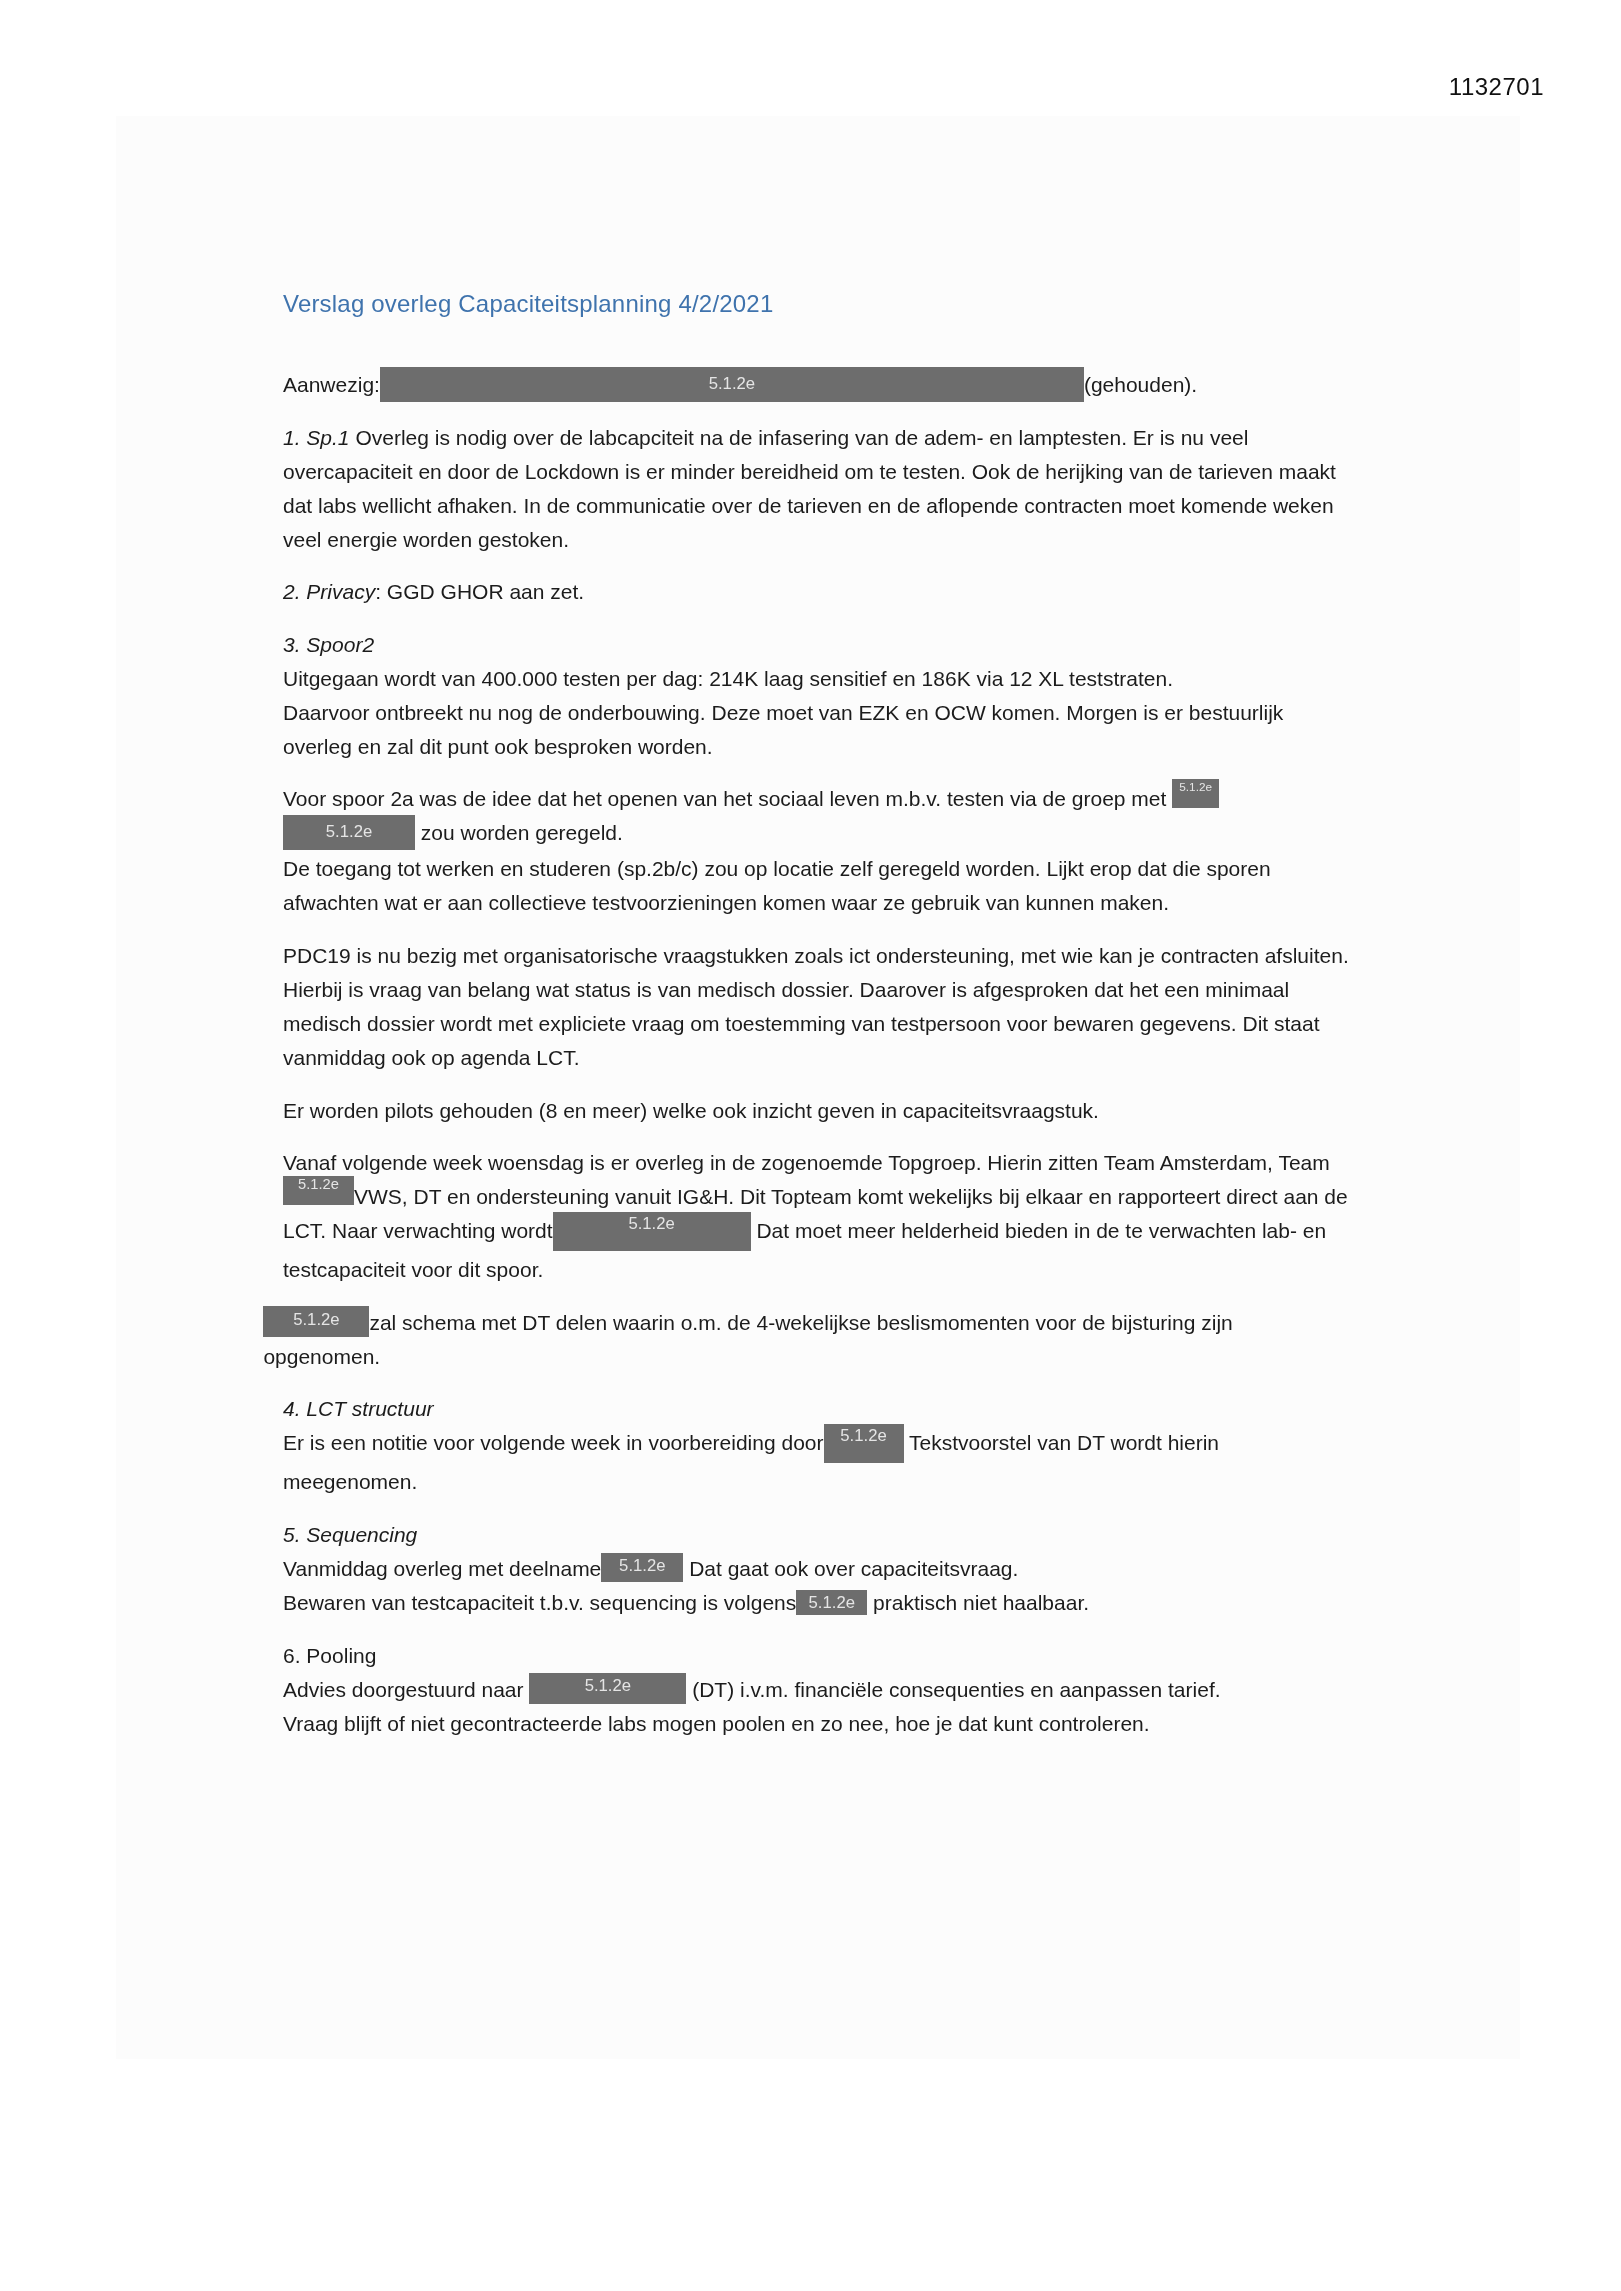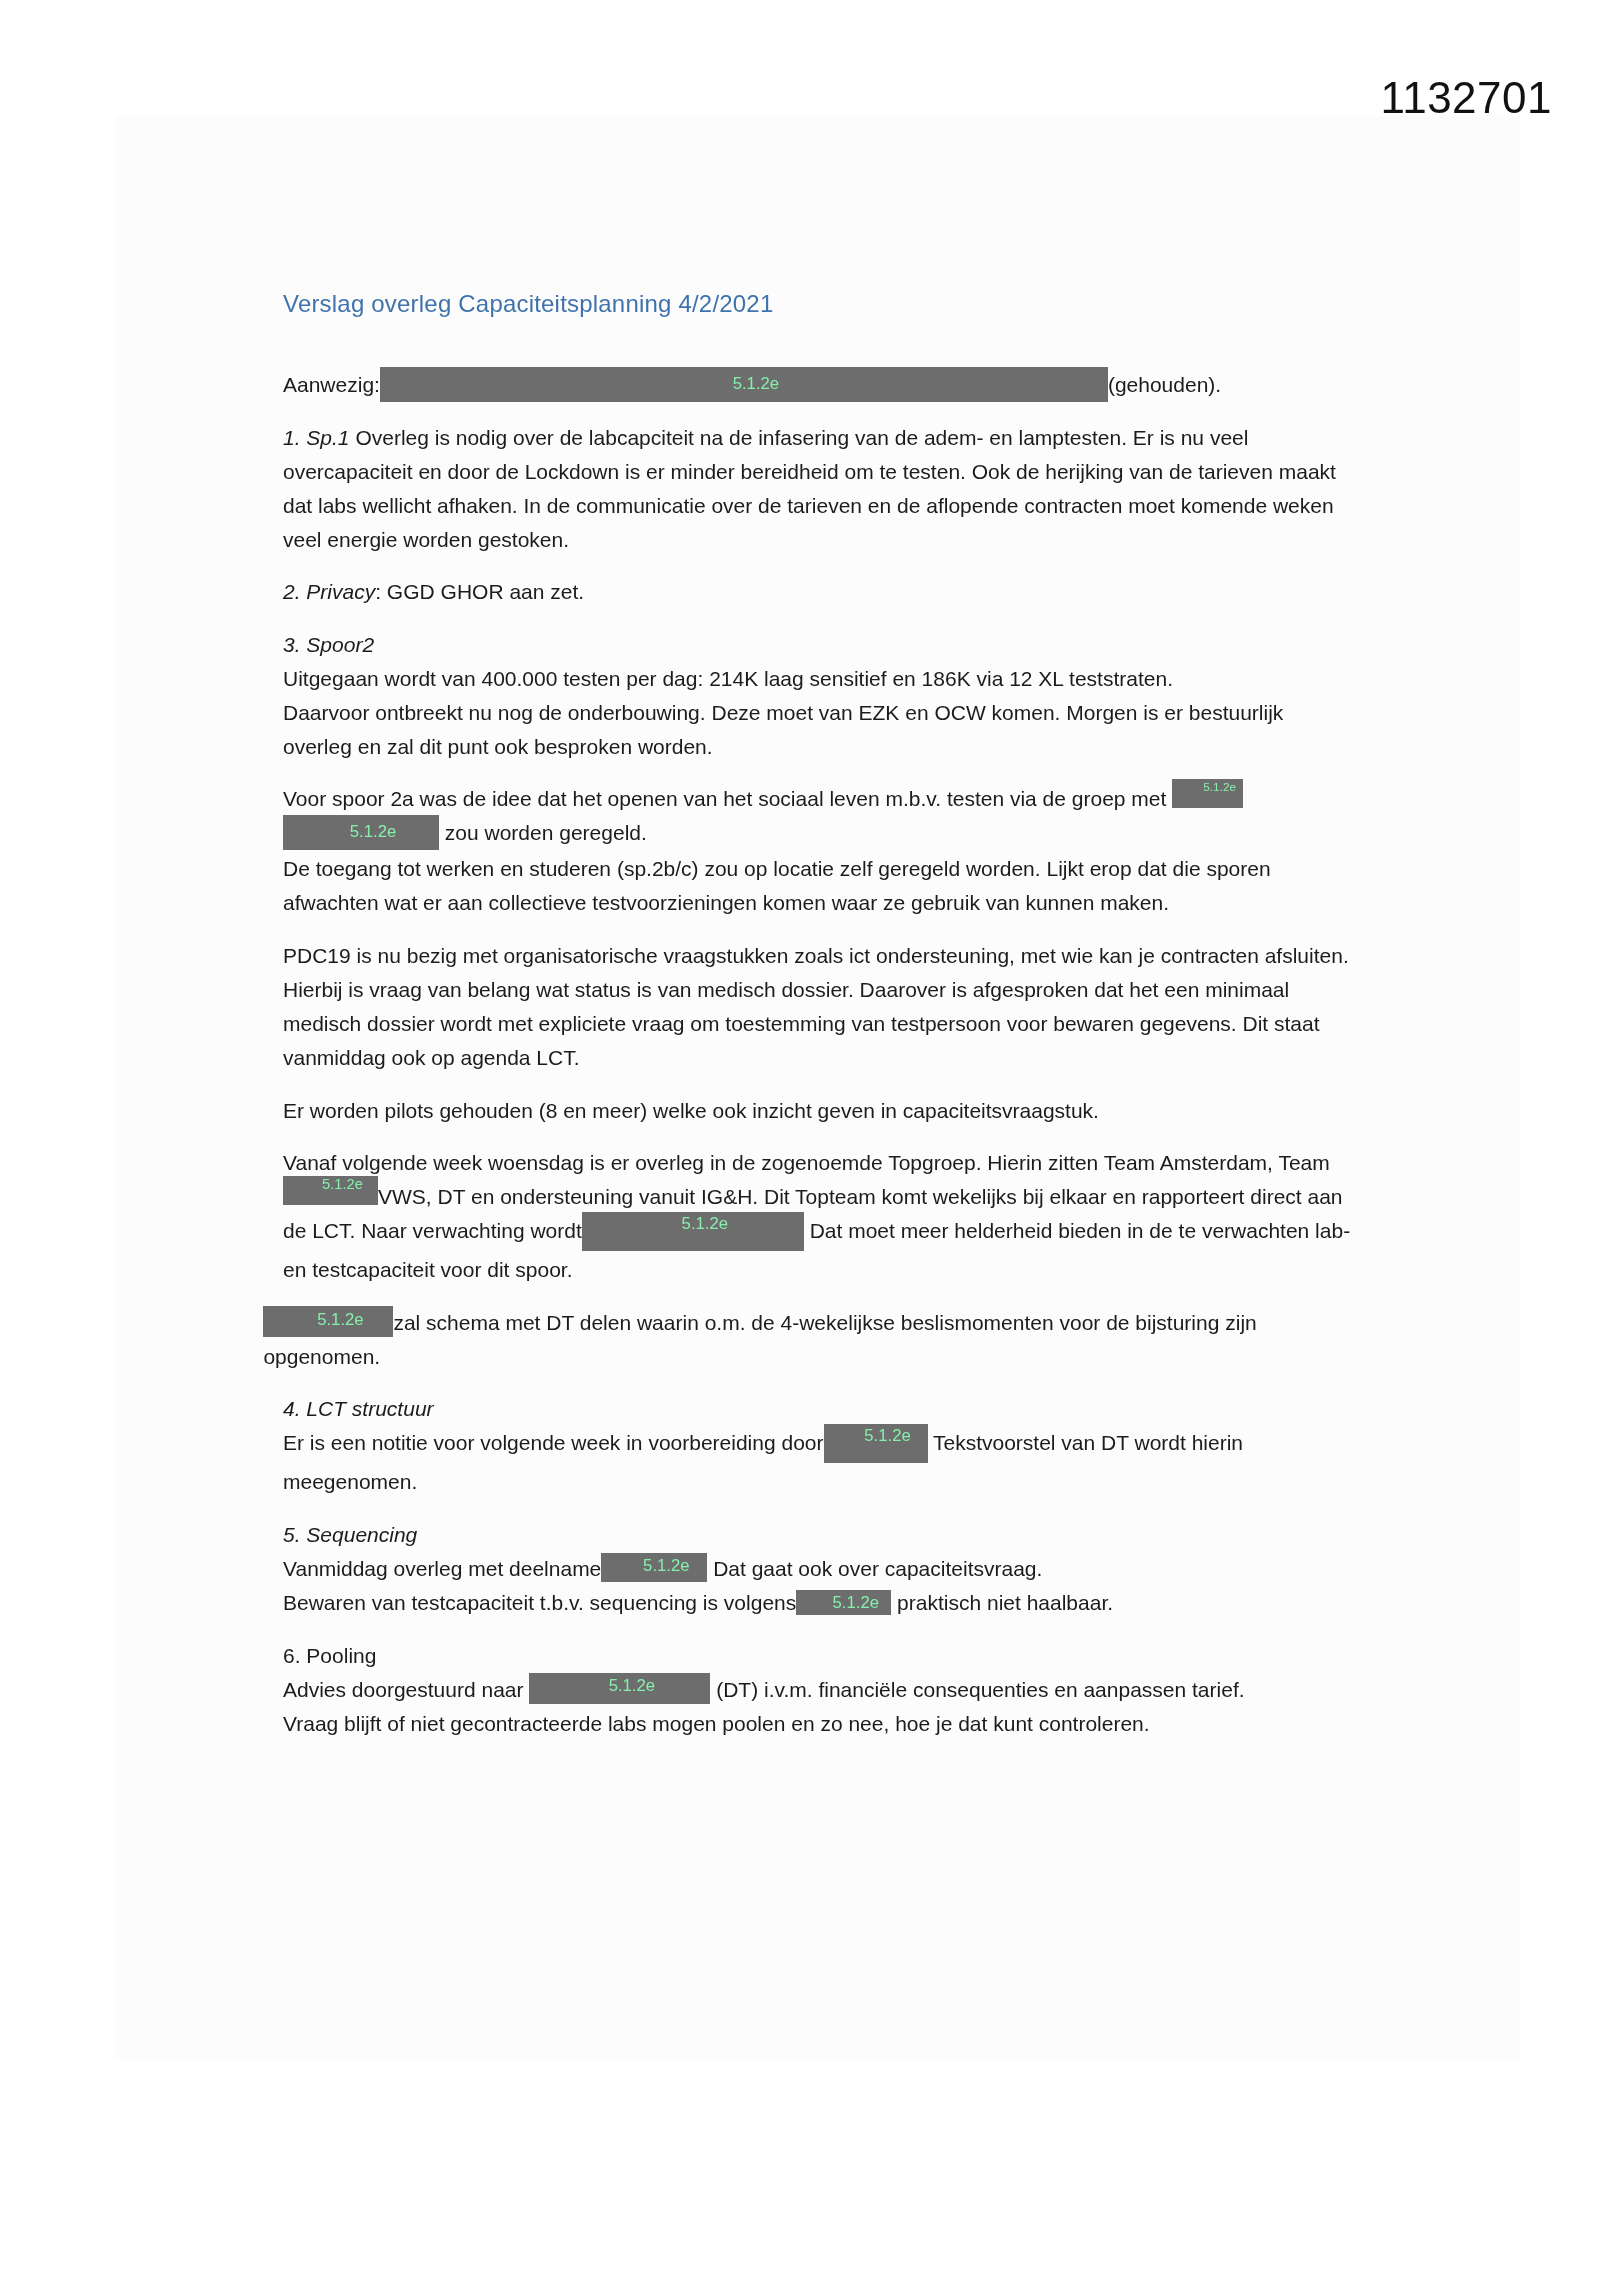--- a/index.html
+++ b/index.html
@@ -1,44 +1,44 @@
 <!DOCTYPE html>
 <html><head>
 <meta charset="utf-8">
 <style>
   html, body { margin: 0; padding: 0; }
   body {
     width: 1621px; height: 2292px; background: #ffffff; position: relative; overflow: hidden;
     font-family: "Liberation Sans", sans-serif; color: #1a1a1a;
   }
   .doc-id {
-    position: absolute; top: 73px; right: 69px;
-    font-family: "Liberation Sans", sans-serif; font-size: 44px; color: #111;
+    position: absolute; top: 73px; right: 77px;
+    font-family: "Liberation Sans", sans-serif; font-size: 24px; color: #111;
     letter-spacing: 0.5px;
   }
   .page-tint {
     position: absolute; left: 116px; top: 116px; width: 1404px; height: 1943px;
     background: #fcfcfc;
   }
   .content {
     position: absolute; left: 283px; top: 284px; width: 1068px;
     font-family: "Liberation Sans", sans-serif; font-size: 21px; line-height: 34px;
     color: #1c1c1c;
   }
   .title {
     font-size: 24px; color: #3f73ad; font-weight: normal; margin: 0 0 45px 0; line-height: 39px;
     letter-spacing: 0.2px;
   }
   p { margin: 0 0 18.6px 0; }
   .heading { font-style: italic; }
   .heading-plain { }
   .redact {
-    display: inline-block; background: #6d6d6d; color: #86efac;
+    display: inline-block; background: #6d6d6d; color: #e5e5e5;
     font-size: 16.7px; text-align: center; vertical-align: middle;
-    line-height: 33px; height: 35px; position: relative; top: -2px; padding-left: 24px;
+    line-height: 33px; height: 35px; position: relative; top: -2px;
   }
   .redact.small { font-size: 11.8px; line-height: 17.6px; height: 29px; vertical-align: top; text-align: center; top: -3.9px;}
   .redact.tall { height: 39px; line-height: 23.5px; vertical-align: top; top: -2px; }
   .block { margin-bottom: 18.6px; }
   .line { display: block; }
 </style>
 </head>
 <body>
 
 <div class="doc-id">1132701</div>

